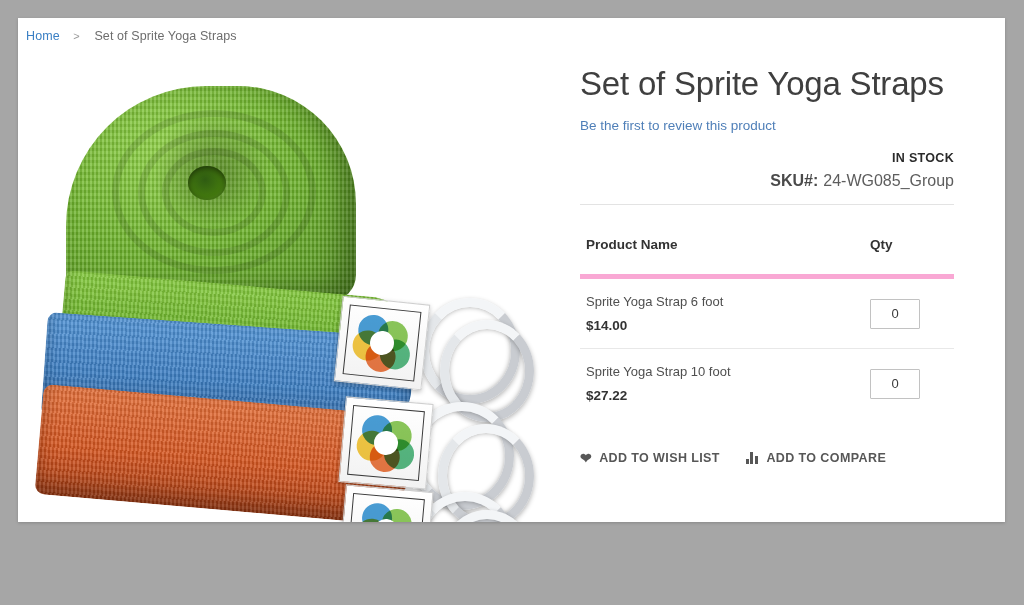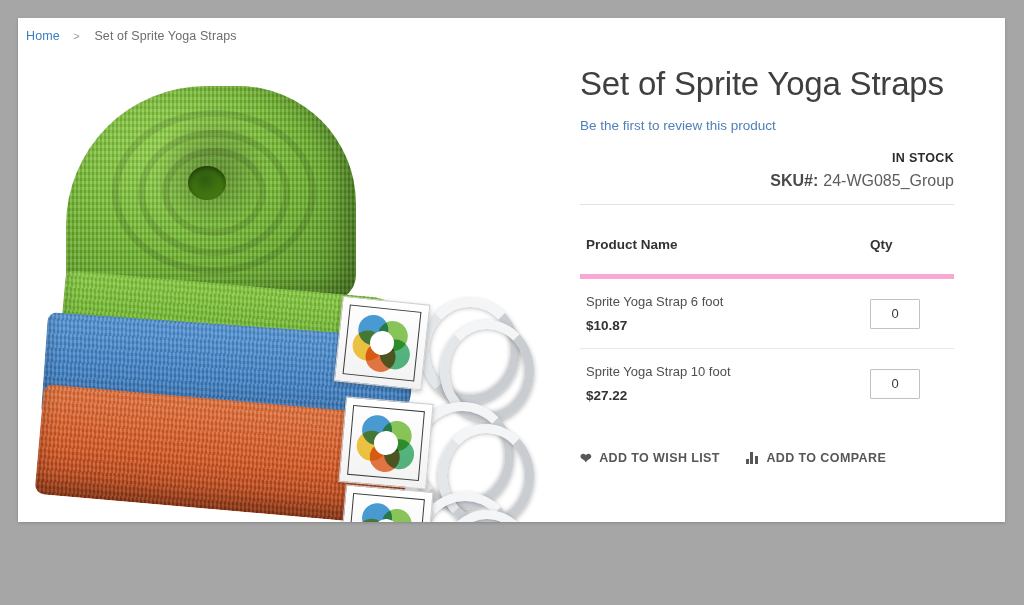--- a/index.html
+++ b/index.html
@@ -442,21 +442,21 @@
           <thead>
             <tr>
               <th>Product Name</th>
               <th class="qty-col">Qty</th>
             </tr>
           </thead>
           <tbody>
             <tr>
               <td>
                 <div class="item-name">Sprite Yoga Strap 6 foot</div>
-                <div class="item-price">$10.87</div>
+                <div class="item-price">$14.00</div>
               </td>
               <td class="qty-cell">
                 <input class="qty-input" type="text" value="0" style="">
               </td>
             </tr>
             <tr>
               <td>
                 <div class="item-name">Sprite Yoga Strap 10 foot</div>
                 <div class="item-price">$27.22</div>
               </td>

